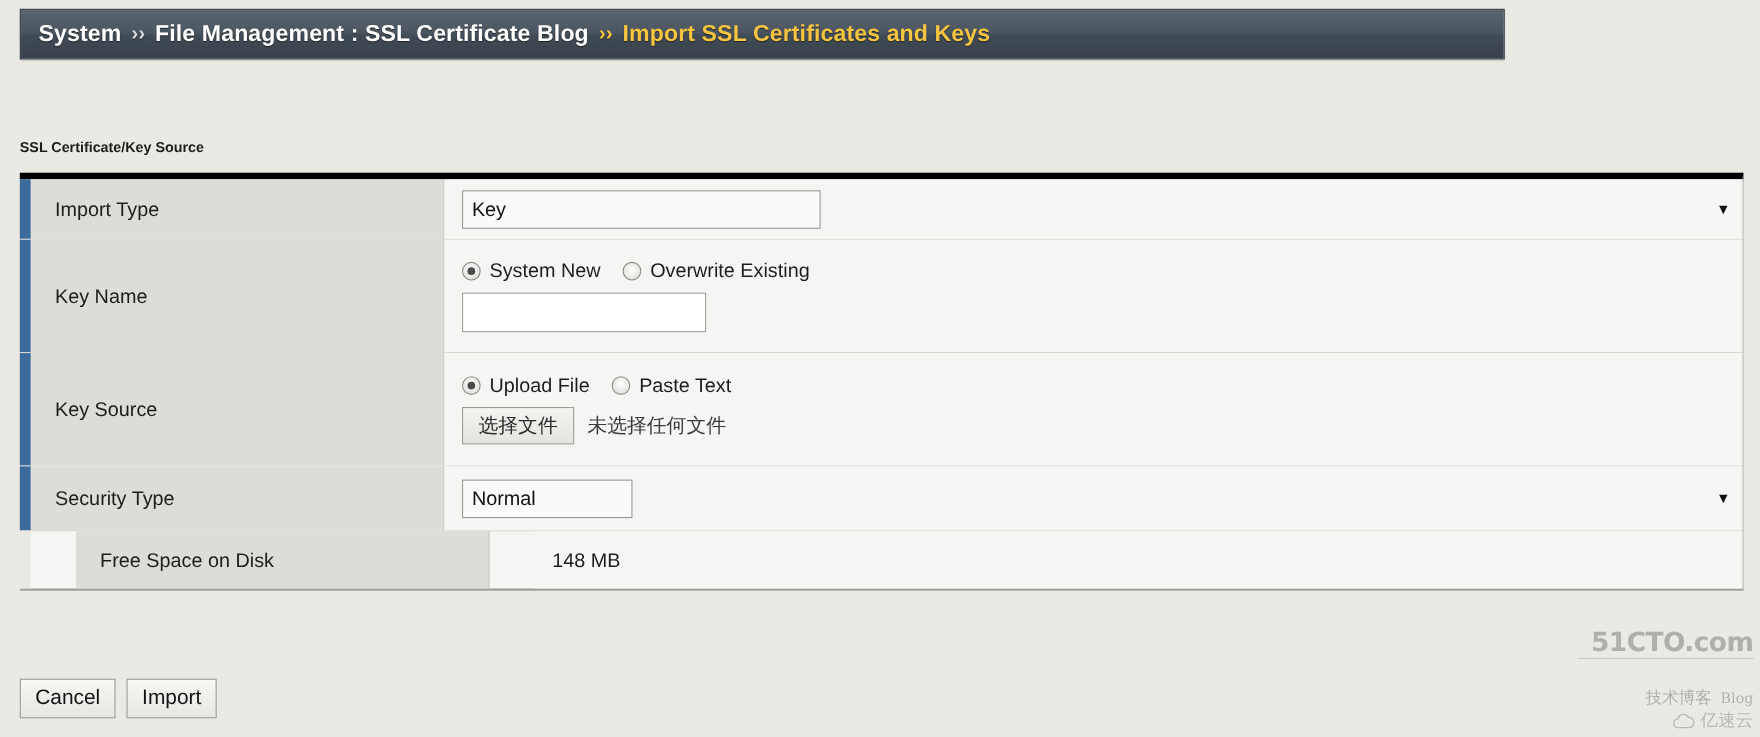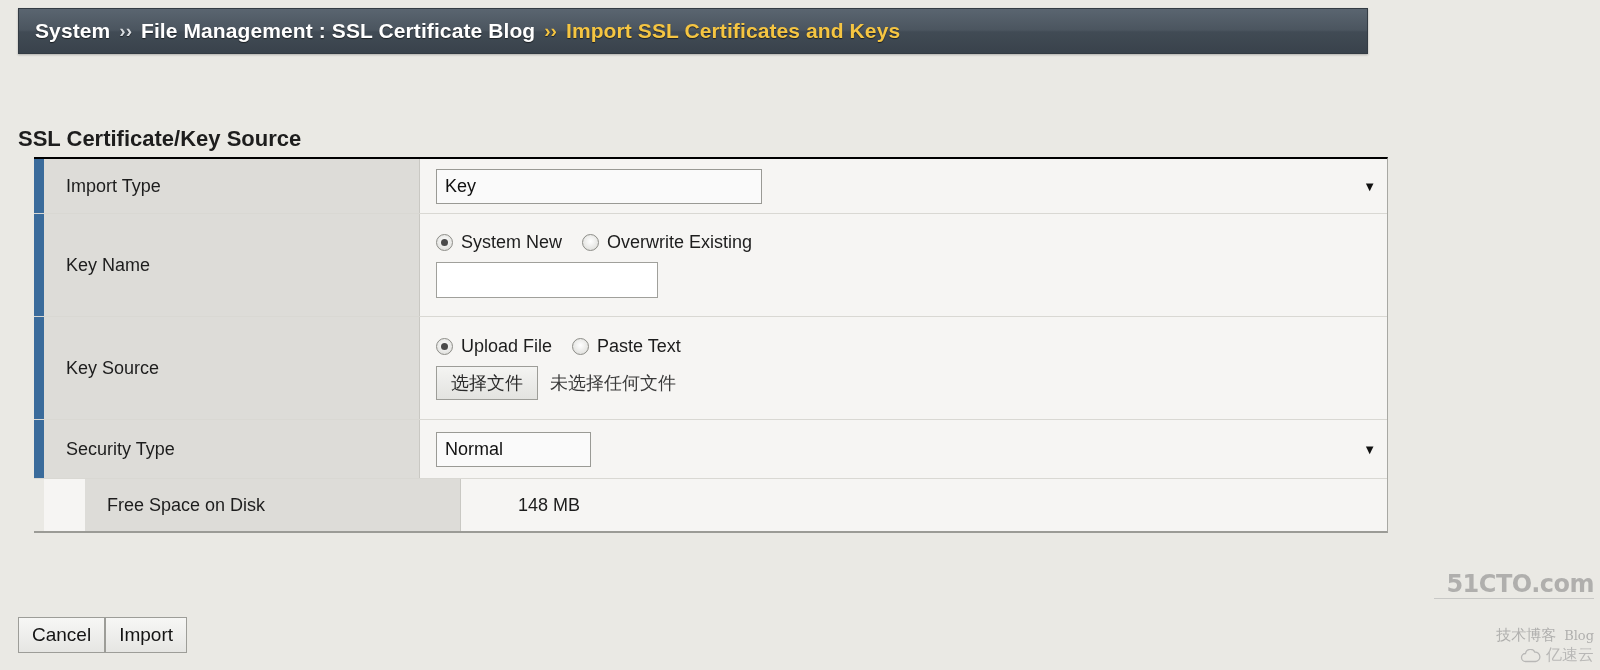--- a/index.html
+++ b/index.html
@@ -53,32 +53,32 @@
     text-shadow: 0 1px 1px rgba(0,0,0,.55);
   }
   .crumb-sep.accent { color: #f5c542; }
   .crumb.current { color: #f5c542; }
 
   
   .section-title {
     position: absolute;
     left: 18px;
     top: 126px;
-    font-size: 22px;
+    font-size: 13px;
     font-weight: bold;
     color: #1d1d1d;
   }
 
   
   .form-table {
     position: absolute;
-    left: 34px;
+    left: 18px;
     top: 157px;
-    width: 1354px;
-    border-top: 2px solid #000000;
+    width: 1567px;
+    border-top: 6px solid #000000;
     border-bottom: 2px solid #9b9b96;
     border-right: 1px solid #a8a8a3;
     background: #f6f5f3;
   }
   .frow {
     display: flex;
     position: relative;
     border-bottom: 1px solid #d9d8d3;
     min-height: 50px;
   }
@@ -219,20 +219,21 @@
   .flabel.plain {
     background: #dddcd8;
   }
 
   
   .actions {
     position: absolute;
     left: 18px;
     top: 617px;
     display: flex;
+    gap: 10px;
   }
   .btn {
     font-family: "Liberation Sans", sans-serif;
     font-size: 19px;
     color: #141414;
     background: linear-gradient(180deg, #f7f7f5 0%, #e6e6e3 100%);
     border: 1px solid #9d9d98;
     padding: 4px 13px;
     height: 36px;
     display: inline-flex;

